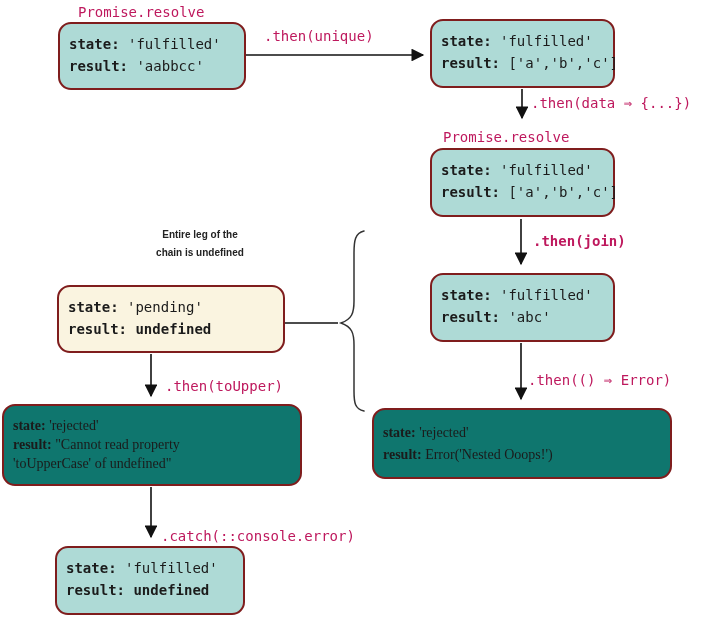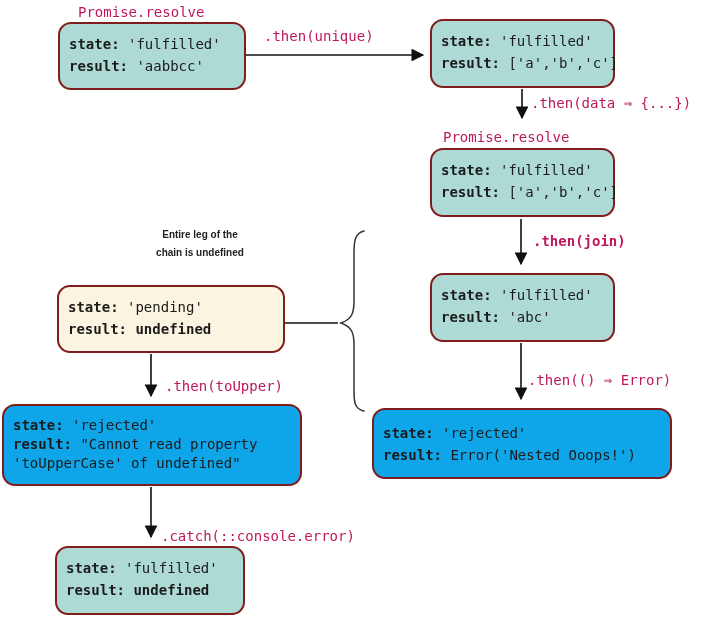--- a/index.html
+++ b/index.html
@@ -19,21 +19,21 @@
     border-radius: 13px;
     padding: 9px 6px 8px 9px;
     font-size: 14px;
     line-height: 22px;
     color: #1b1b1b;
   }
   .box .line { white-space: pre; }
   .box .k { font-weight: bold; }
   .box .bold-val { font-weight: bold; }
   .teal  { background: #aedad6; }
-  .red   { background: #0ea5e9; }
+  .red   { background: #0f766e; font-family: Liberation Serif, serif; }
   .cream { background: #faf4e0; }
   .three-line { line-height: 19px; padding-top: 10px; }
   .mlabel {
     position: absolute;
     font-family: "DejaVu Sans Mono", monospace;
     font-size: 14px;
     white-space: pre;
     color: #be185d;
   }
   .annotation {

